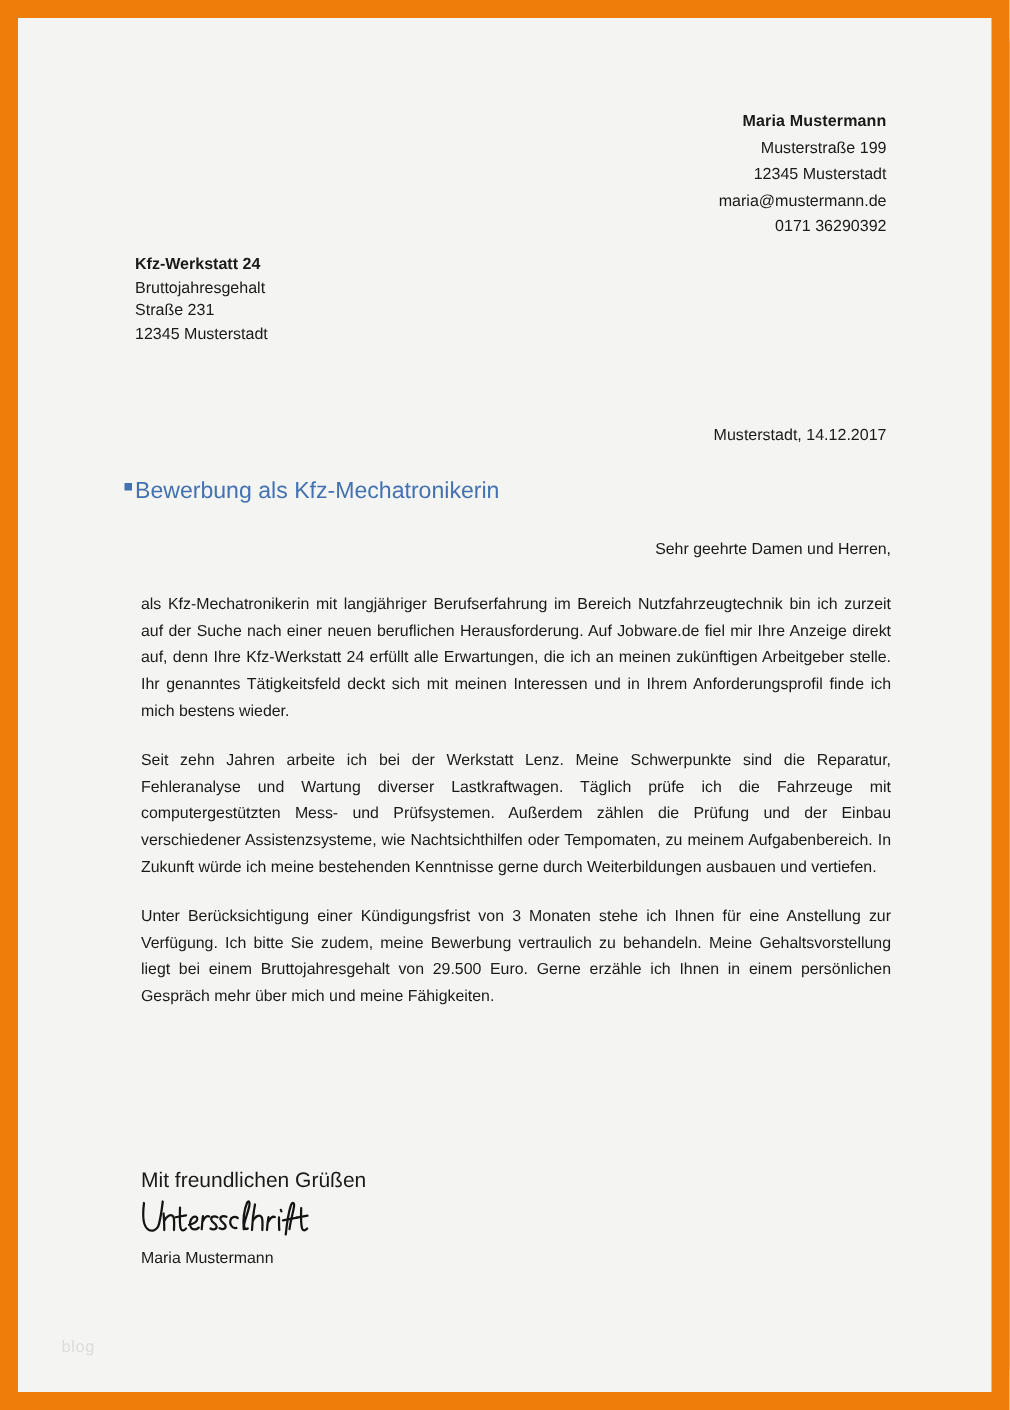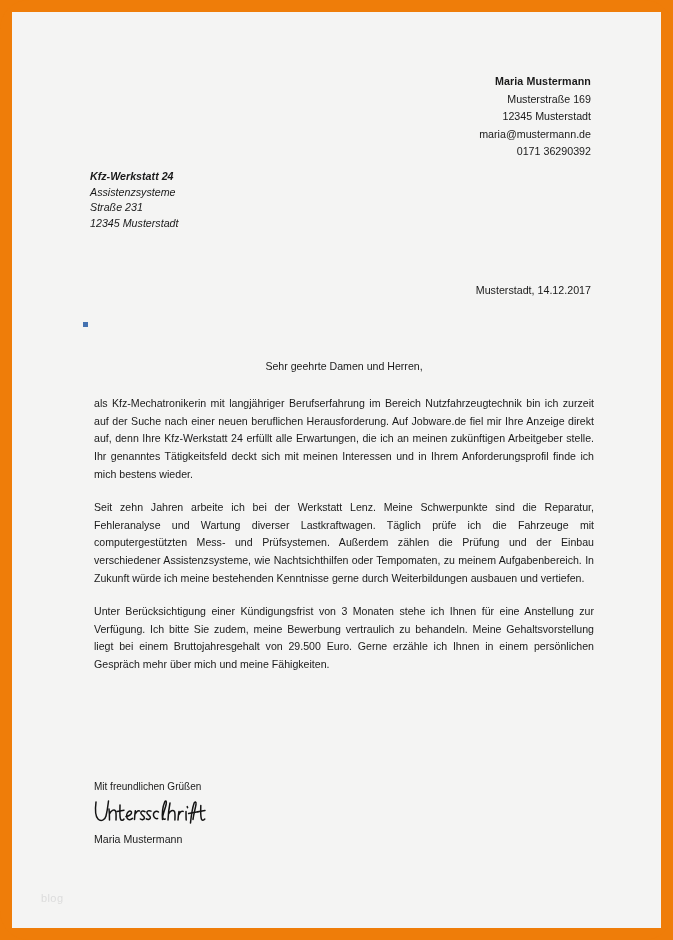--- a/index.html
+++ b/index.html
@@ -56,21 +56,20 @@
   #recipient-block {
     position: absolute;
     left: 78px;
     top: 157px;
   }
   #recipient-block .line {
     color: #1a1a1a;
     font-size: 10.7px;
     line-height: 15.6px;
     white-space: pre;
-    font-style: italic;
   }
   #recipient-block .company {
     font-weight: bold;
   }
 
   
   #date-line {
     position: absolute;
     right: 70px;
     top: 272px;
@@ -108,35 +107,35 @@
   #body-text p {
     margin: 0 0 15px 0;
     color: #1a1a1a;
     font-size: 10.6px;
     line-height: 17.8px;
     text-align: justify;
     text-justify: inter-word;
   }
   #body-text p.salutation {
     margin-bottom: 19px;
-    text-align: center;
+    text-align: right;
   }
   #body-text p.para-last {
     margin-bottom: 0;
   }
 
   
   #closing-block {
     position: absolute;
     left: 82px;
     top: 767px;
   }
   #closing-line {
     color: #1a1a1a;
-    font-size: 10px;
+    font-size: 14px;
     line-height: 15px;
     white-space: pre;
   }
   #signature-image {
     display: block;
     margin: 3px 0 1px -2px;
   }
   #signer-name {
     color: #1a1a1a;
     font-size: 10.6px;
@@ -156,36 +155,37 @@
   }
 </style>
 </head>
 <body>
 
 <div id="page-frame">
   <div id="letter-sheet">
 
     <div id="sender-block">
       <div class="line name">Maria Mustermann</div>
-      <div class="line">Musterstraße 169</div>
+      <div class="line">Musterstraße 199</div>
       <div class="line">12345 Musterstadt</div>
       <div class="line">maria@mustermann.de</div>
       <div class="line">0171 36290392</div>
     </div>
 
     <div id="recipient-block">
       <div class="line company">Kfz-Werkstatt 24</div>
-      <div class="line">Assistenzsysteme</div>
+      <div class="line">Bruttojahresgehalt</div>
       <div class="line">Straße 231</div>
       <div class="line">12345 Musterstadt</div>
     </div>
 
     <div id="date-line">Musterstadt, 14.12.2017</div>
 
     <div id="subject-bullet"></div>
+    <div id="subject-heading">Bewerbung als Kfz-Mechatronikerin</div>
 
     <div id="body-text">
       <p class="salutation">Sehr geehrte Damen und Herren,</p>
       <p>als Kfz-Mechatronikerin mit langjähriger Berufserfahrung im Bereich Nutzfahrzeugtechnik bin ich zurzeit auf der Suche nach einer neuen beruflichen Herausforderung. Auf Jobware.de fiel mir Ihre Anzeige direkt auf, denn Ihre Kfz-Werkstatt 24 erfüllt alle Erwartungen, die ich an meinen zukünftigen Arbeitgeber stelle. Ihr genanntes Tätigkeitsfeld deckt sich mit meinen Interessen und in Ihrem Anforderungsprofil finde ich mich bestens wieder.</p>
       <p>Seit zehn Jahren arbeite ich bei der Werkstatt Lenz. Meine Schwerpunkte sind die Reparatur, Fehleranalyse und Wartung diverser Lastkraftwagen. Täglich prüfe ich die Fahrzeuge mit computergestützten Mess- und Prüfsystemen. Außerdem zählen die Prüfung und der Einbau verschiedener Assistenzsysteme, wie Nachtsichthilfen oder Tempomaten, zu meinem Aufgabenbereich. In Zukunft würde ich meine bestehenden Kenntnisse gerne durch Weiterbildungen ausbauen und vertiefen.</p>
       <p class="para-last">Unter Berücksichtigung einer Kündigungsfrist von 3 Monaten stehe ich Ihnen für eine Anstellung zur Verfügung. Ich bitte Sie zudem, meine Bewerbung vertraulich zu behandeln. Meine Gehaltsvorstellung liegt bei einem Bruttojahresgehalt von 29.500 Euro. Gerne erzähle ich Ihnen in einem persönlichen Gespräch mehr über mich und meine Fähigkeiten.</p>
     </div>
 
     <div id="closing-block">
       <div id="closing-line">Mit freundlichen Grüßen</div>

